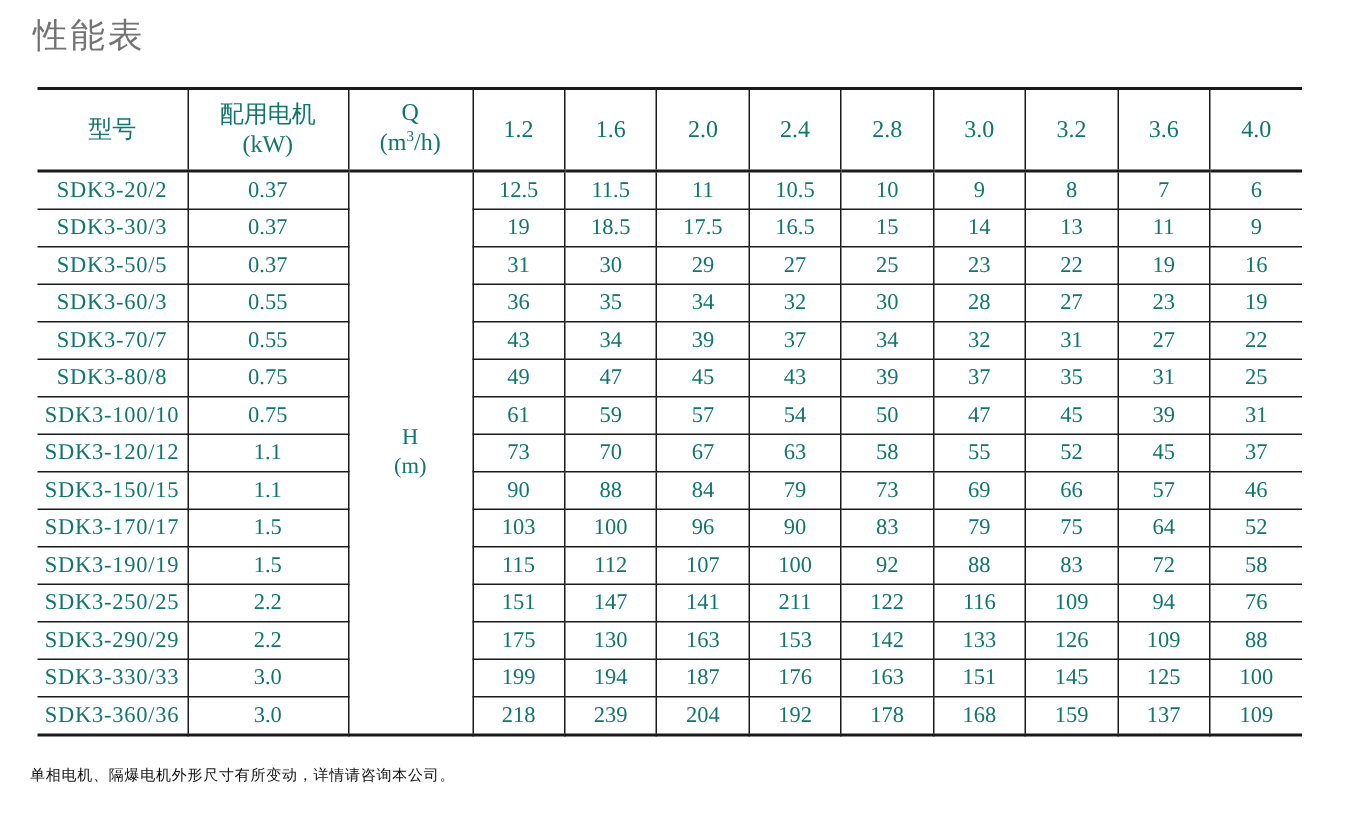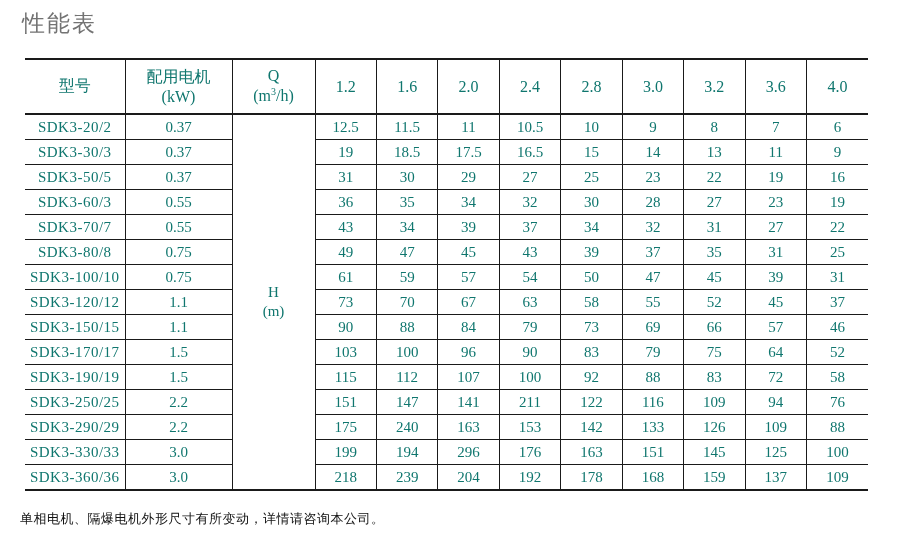--- a/index.html
+++ b/index.html
@@ -65,21 +65,21 @@
   .kw-cell { font-size: 15px; }
   .h-unit-cell {
     font-size: 17px;
     line-height: 1.3;
   }
   .page-footer {
     position: absolute;
     left: 20px;
     top: 510px;
     font-family: "Liberation Sans", "DejaVu Sans", sans-serif;
-    font-size: 13px;
+    font-size: 10px;
     color: #111;
     letter-spacing: 0.5px;
   }
 </style>
 </head>
 <body>
 
 <div class="page">
 
   <div class="page-title">性能表</div>
@@ -279,35 +279,35 @@
           <td>122</td>
           <td>116</td>
           <td>109</td>
           <td>94</td>
           <td>76</td>
         </tr>
         <tr>
           <td class="model-cell">SDK3-290/29</td>
           <td class="kw-cell">2.2</td>
           <td>175</td>
-          <td>240</td>
+          <td>130</td>
           <td>163</td>
           <td>153</td>
           <td>142</td>
           <td>133</td>
           <td>126</td>
           <td>109</td>
           <td>88</td>
         </tr>
         <tr>
           <td class="model-cell">SDK3-330/33</td>
           <td class="kw-cell">3.0</td>
           <td>199</td>
           <td>194</td>
-          <td>296</td>
+          <td>187</td>
           <td>176</td>
           <td>163</td>
           <td>151</td>
           <td>145</td>
           <td>125</td>
           <td>100</td>
         </tr>
         <tr>
           <td class="model-cell">SDK3-360/36</td>
           <td class="kw-cell">3.0</td>

